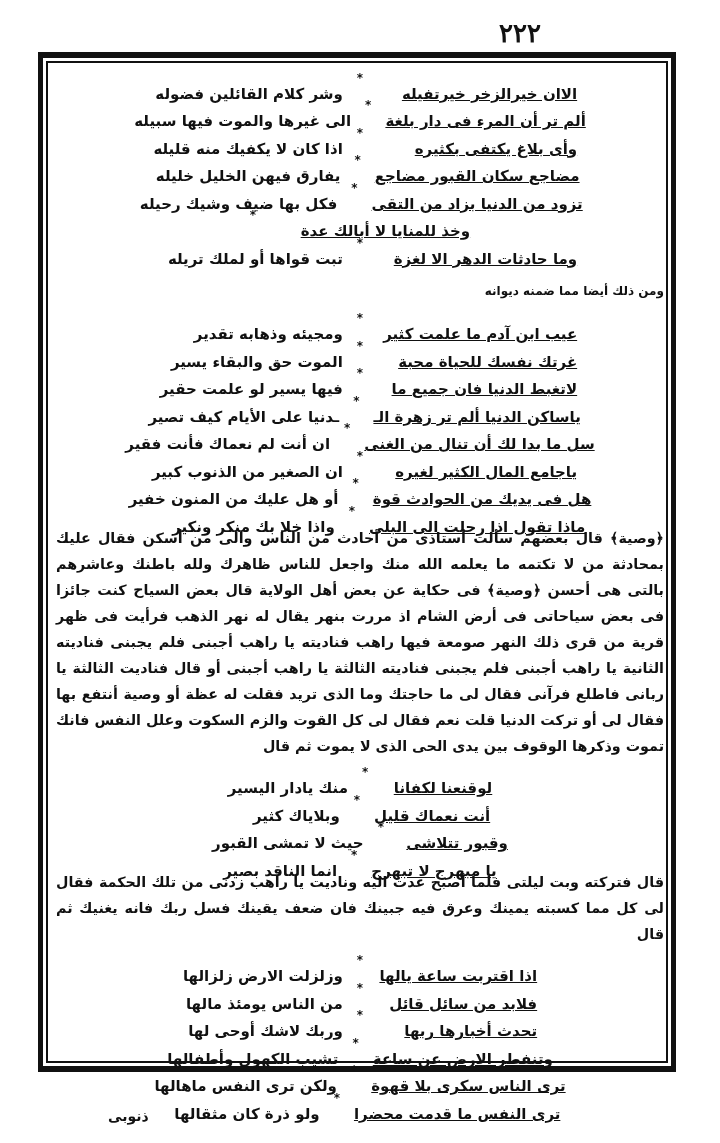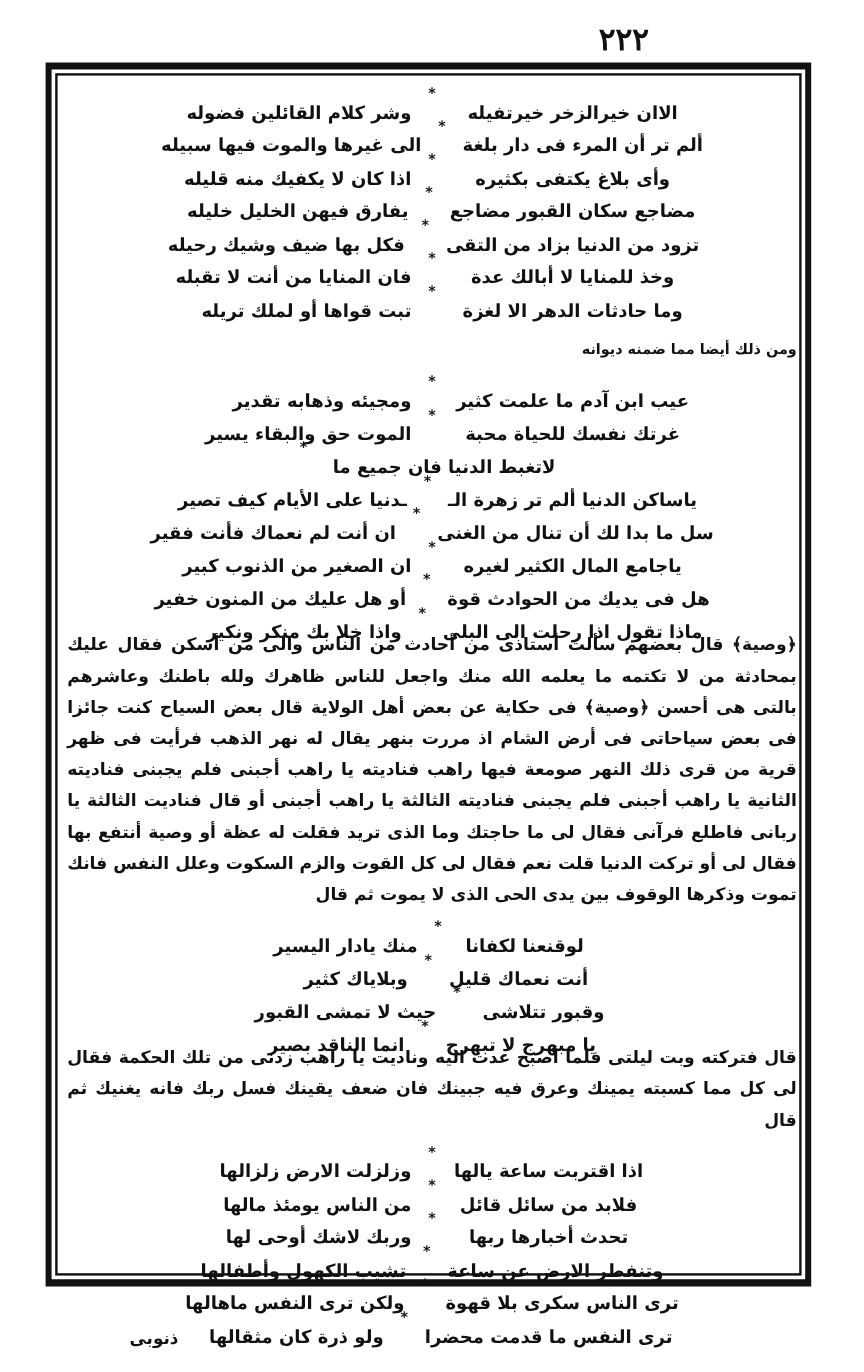--- a/index.html
+++ b/index.html
@@ -21,21 +21,21 @@
   }
   .content {
     position:absolute; left:50px; top:62px; width:620px; height:1000px;
     direction:rtl; font-family:"DejaVu Sans", sans-serif; font-weight:bold;
   }
   .verse {
     display:flex; justify-content:center; align-items:center; gap:14px;
     height:27.5px; font-size:15px; white-space:nowrap;
   }
   .verse .h1, .verse .h2 { display:inline-block;margin-top:32px; }
-  .verse .h1 { min-width:200px; text-align:center; }
+  .verse .h1 { min-width:200px; text-align:right;text-decoration:underline; }
   .verse .h2 { min-width:200px; text-align:right; }
   .verse .star { font-size:12px; }
   .heading { font-size:12px; height:27px; line-height:27px; padding-right:6px; white-space:nowrap;margin-top:21px; }
   .prose { font-size:14.3px; line-height:26px; padding:0 6px; text-align:justify; text-align-last:right; }
   .prose .kw { font-weight:bold; }
   .catchword {
     position:absolute; left:108px; top:1108px; font-family:"DejaVu Sans", sans-serif;
     font-weight:bold; font-size:14px; direction:rtl;
   }
 </style>
@@ -72,21 +72,20 @@
         <span class="h2">يفارق فيهن الخليل خليله</span>
       </div>
     <div class="verse">
         <span class="h1">تزود من الدنيا بزاد من التقى</span>
         <span class="star">*</span>
         <span class="h2">فكل بها ضيف وشيك رحيله</span>
       </div>
     <div class="verse">
         <span class="h1">وخذ للمنايا لا أبالك عدة</span>
         <span class="star">*</span>
-        <span class="h2">فان المنايا من أنت لا تقبله</span>
       </div>
     <div class="verse">
         <span class="h1">وما حادثات الدهر الا لغزة</span>
         <span class="star">*</span>
         <span class="h2">تبت قواها أو لملك تريله</span>
       </div>
   </div>
 
   <div class="heading">ومن ذلك أيضا مما ضمنه ديوانه</div>
 
@@ -97,20 +96,21 @@
         <span class="h2">ومجيئه وذهابه تقدير</span>
       </div>
     <div class="verse">
         <span class="h1">غرتك نفسك للحياة محبة</span>
         <span class="star">*</span>
         <span class="h2">الموت حق والبقاء يسير</span>
       </div>
     <div class="verse">
         <span class="h1">لاتغبط الدنيا فان جميع ما</span>
         <span class="star">*</span>
+        <span class="h2">فيها يسير لو علمت حقير</span>
       </div>
     <div class="verse">
         <span class="h1">ياساكن الدنيا ألم تر زهرة الـ</span>
         <span class="star">*</span>
         <span class="h2">ـدنيا على الأيام كيف تصير</span>
       </div>
     <div class="verse">
         <span class="h1">سل ما بدا لك أن تنال من الغنى</span>
         <span class="star">*</span>
         <span class="h2">ان أنت لم نعماك فأنت فقير</span>

